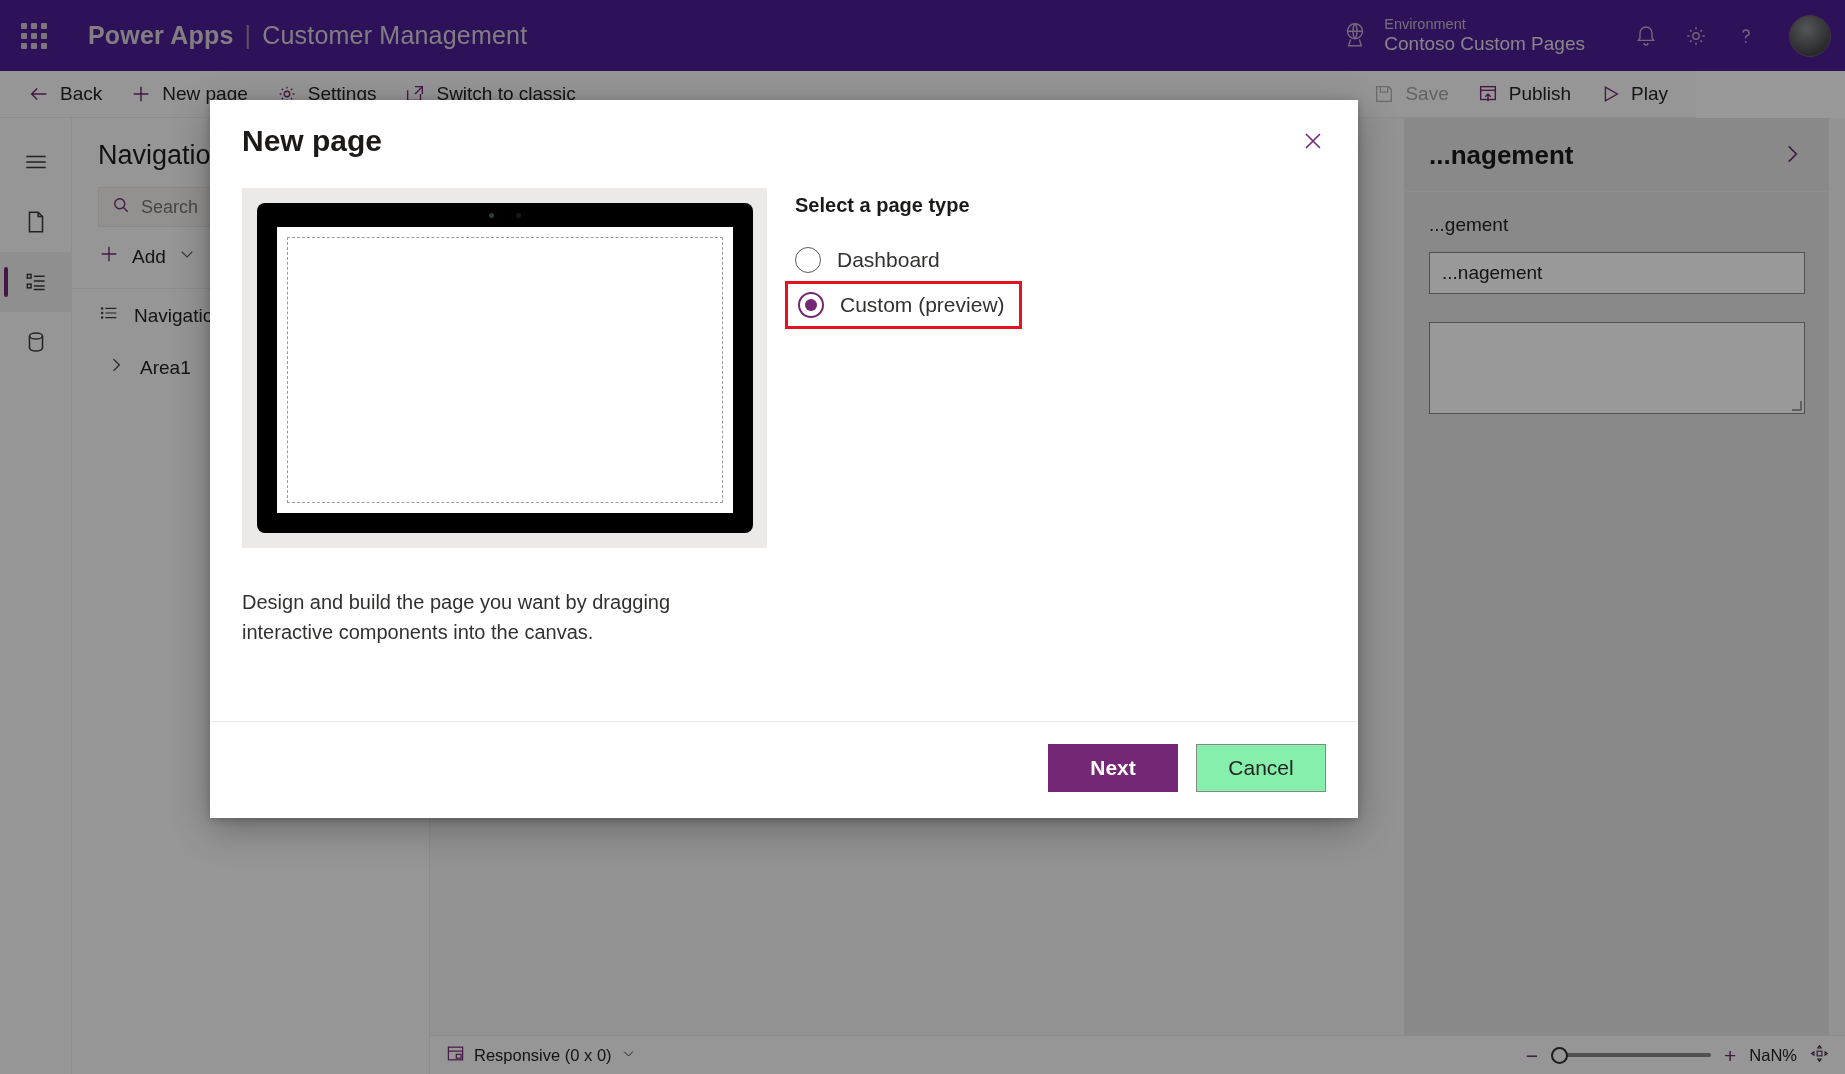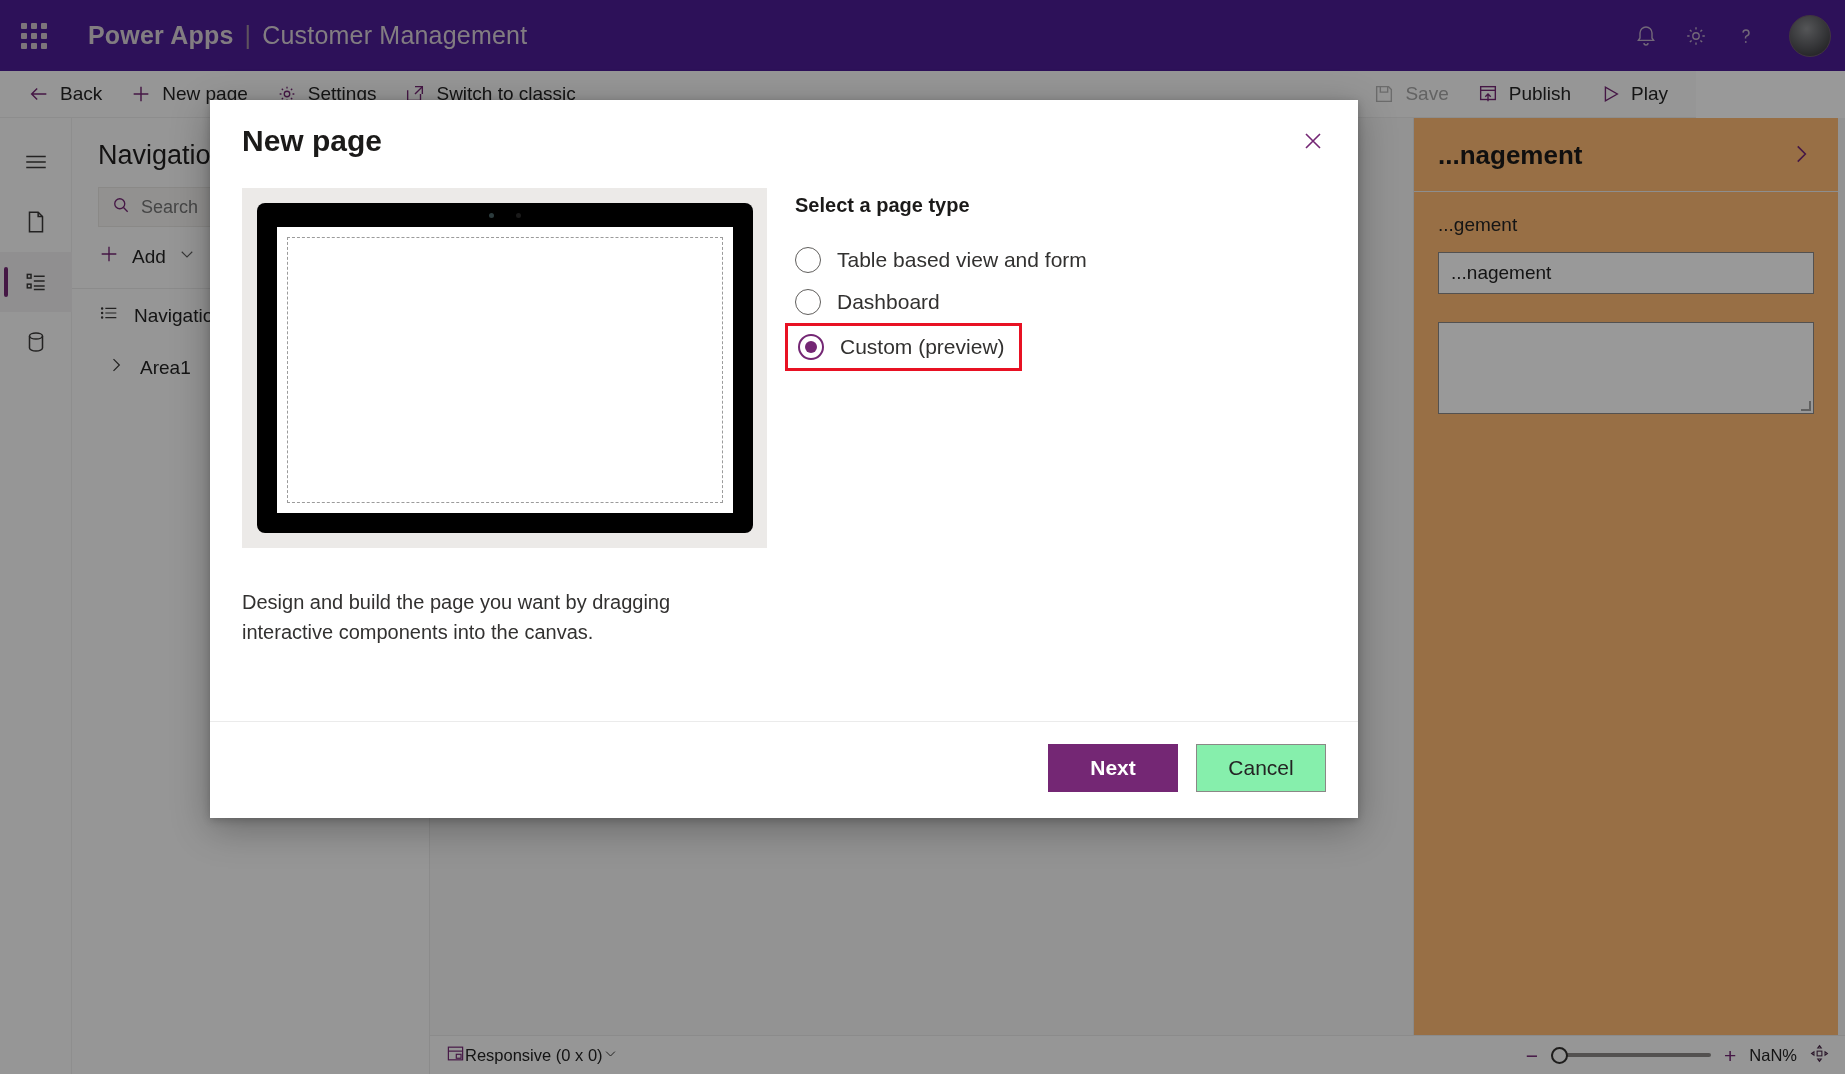--- a/index.html
+++ b/index.html
@@ -106,22 +106,22 @@
     font-size: 19px; color: #242424; cursor: pointer;
   }
   .tree-item.child { padding-left: 34px; }
 
   
   .canvas-area {
     position: absolute; top: 118px; left: 430px; right: 0; bottom: 39px;
     background: #f5f5f5;
   }
   .props {
-    position: absolute; top: 118px; right: 7px; width: 425px; bottom: 39px;
-    background: #fdba74; border-left: 1px solid #e6e6e6;
+    position: absolute; top: 118px; right: 16px; width: 425px; bottom: 39px;
+    background: #e5e5e5; border-left: 1px solid #e6e6e6;
   }
   .props-head {
     display: flex; align-items: center; justify-content: space-between;
     padding: 22px 24px 20px 24px; border-bottom: 1px solid #ededed;
   }
   .props-head-title { font-size: 26px; color: #1b1a19; font-weight: 600; }
   .props-sec { padding: 22px 24px 0 24px; }
   .props-label { font-size: 19px; color: #242424; margin-bottom: 16px; }
   .props-input {
     width: 100%; height: 42px; border: 1px solid #8a8886; background: #fff;
@@ -135,21 +135,21 @@
     content: ""; position: absolute; right: 2px; bottom: 2px; width: 8px; height: 8px;
     border-right: 2px solid #a0a0a0; border-bottom: 2px solid #a0a0a0;
   }
 
   
   .statusbar {
     position: absolute; left: 430px; right: 0; bottom: 0; height: 39px;
     background: #fafafa; border-top: 1px solid #e8e8e8;
     display: flex; align-items: center; padding: 0 16px;
   }
-  .sb-left { display: flex; align-items: center; font-size: 16.5px; color: #242424; cursor: pointer; }
+  .sb-left { display: flex; align-items: center; gap: 9px; font-size: 16.5px; color: #242424; cursor: pointer; }
   .sb-right { margin-left: auto; display: flex; align-items: center; gap: 13px; }
   .zoom-minus, .zoom-plus { color: #742774; font-size: 21px; line-height: 1; cursor: pointer; user-select: none; }
   .slider { position: relative; width: 160px; height: 18px; display: flex; align-items: center; cursor: pointer; }
   .slider-track { position: absolute; left: 0; right: 0; height: 4px; background: #8a8886; border-radius: 2px; }
   .slider-thumb {
     position: absolute; left: 0px; width: 17px; height: 17px; border-radius: 50%;
     background: #fafafa; border: 2.5px solid #323130;
   }
   .zoom-val { font-size: 16.5px; color: #242424; }
 
@@ -238,20 +238,33 @@
         <i></i>
         <i></i>
         <i></i>
         <i></i>
         <i></i>
     </div>
     <div class="brand-title">
       <span>Power Apps</span><span class="brand-sep">|</span><span class="brand-app">Customer Management</span>
     </div>
     <div class="brand-right">
+      <div class="env-block">
+        <span class="globe-ico">
+          <svg width="30" height="30" viewBox="0 0 24 24" fill="none" stroke="#d3c7d2" stroke-width="1.2">
+            <circle cx="12" cy="9" r="6"></circle>
+              <path d="M6 9h12M12 3c2 2 2 10 0 12M12 3c-2 2-2 10 0 12"></path>
+            <path d="M8.5 15.5 L7 20.5 H17 L15.5 15.5"></path>
+          </svg>
+        </span>
+        <span class="env-text">
+          <span class="env-label">Environment</span>
+          <span class="env-name">Contoso Custom Pages</span>
+        </span>
+      </div>
       <div class="hdr-ico">
         <svg width="24" height="24" viewBox="0 0 24 24" fill="none" stroke="#d3c7d2" stroke-width="1.4">
           <path d="M6 9a6 6 0 0 1 12 0v5l1.6 2.4H4.4L6 14z"></path>
             <path d="M10 19a2 2 0 0 0 4 0"></path>
         </svg>
       </div>
       <div class="hdr-ico">
         <svg width="24" height="24" viewBox="0 0 24 24" fill="none" stroke="#d3c7d2" stroke-width="1.4">
           <circle cx="12" cy="12" r="3.2"></circle>
           <path d="M12 3.2v2.4M12 18.4v2.4M3.2 12h2.4M18.4 12h2.4M5.9 5.9l1.7 1.7M16.4 16.4l1.7 1.7M18.1 5.9l-1.7 1.7M7.6 16.4l-1.7 1.7"></path>
@@ -482,24 +495,20 @@
               <div class="device-canvas"></div>
             </div>
           </div>
         </div>
         <div class="preview-desc">Design and build the page you want by dragging interactive components into the canvas.</div>
       </div>
 
       <div class="types-col">
         <div class="types-title">Select a page type</div>
 
-        <div class="radio-row">
-          <span class="radio"></span>
-          <span class="radio-label">Table based view and form</span>
-        </div>
 
         <div class="radio-row">
           <span class="radio"></span>
           <span class="radio-label">Dashboard</span>
         </div>
 
         <div class="radio-row highlight">
           <span class="radio checked"></span>
           <span class="radio-label">Custom (preview)</span>
         </div>

